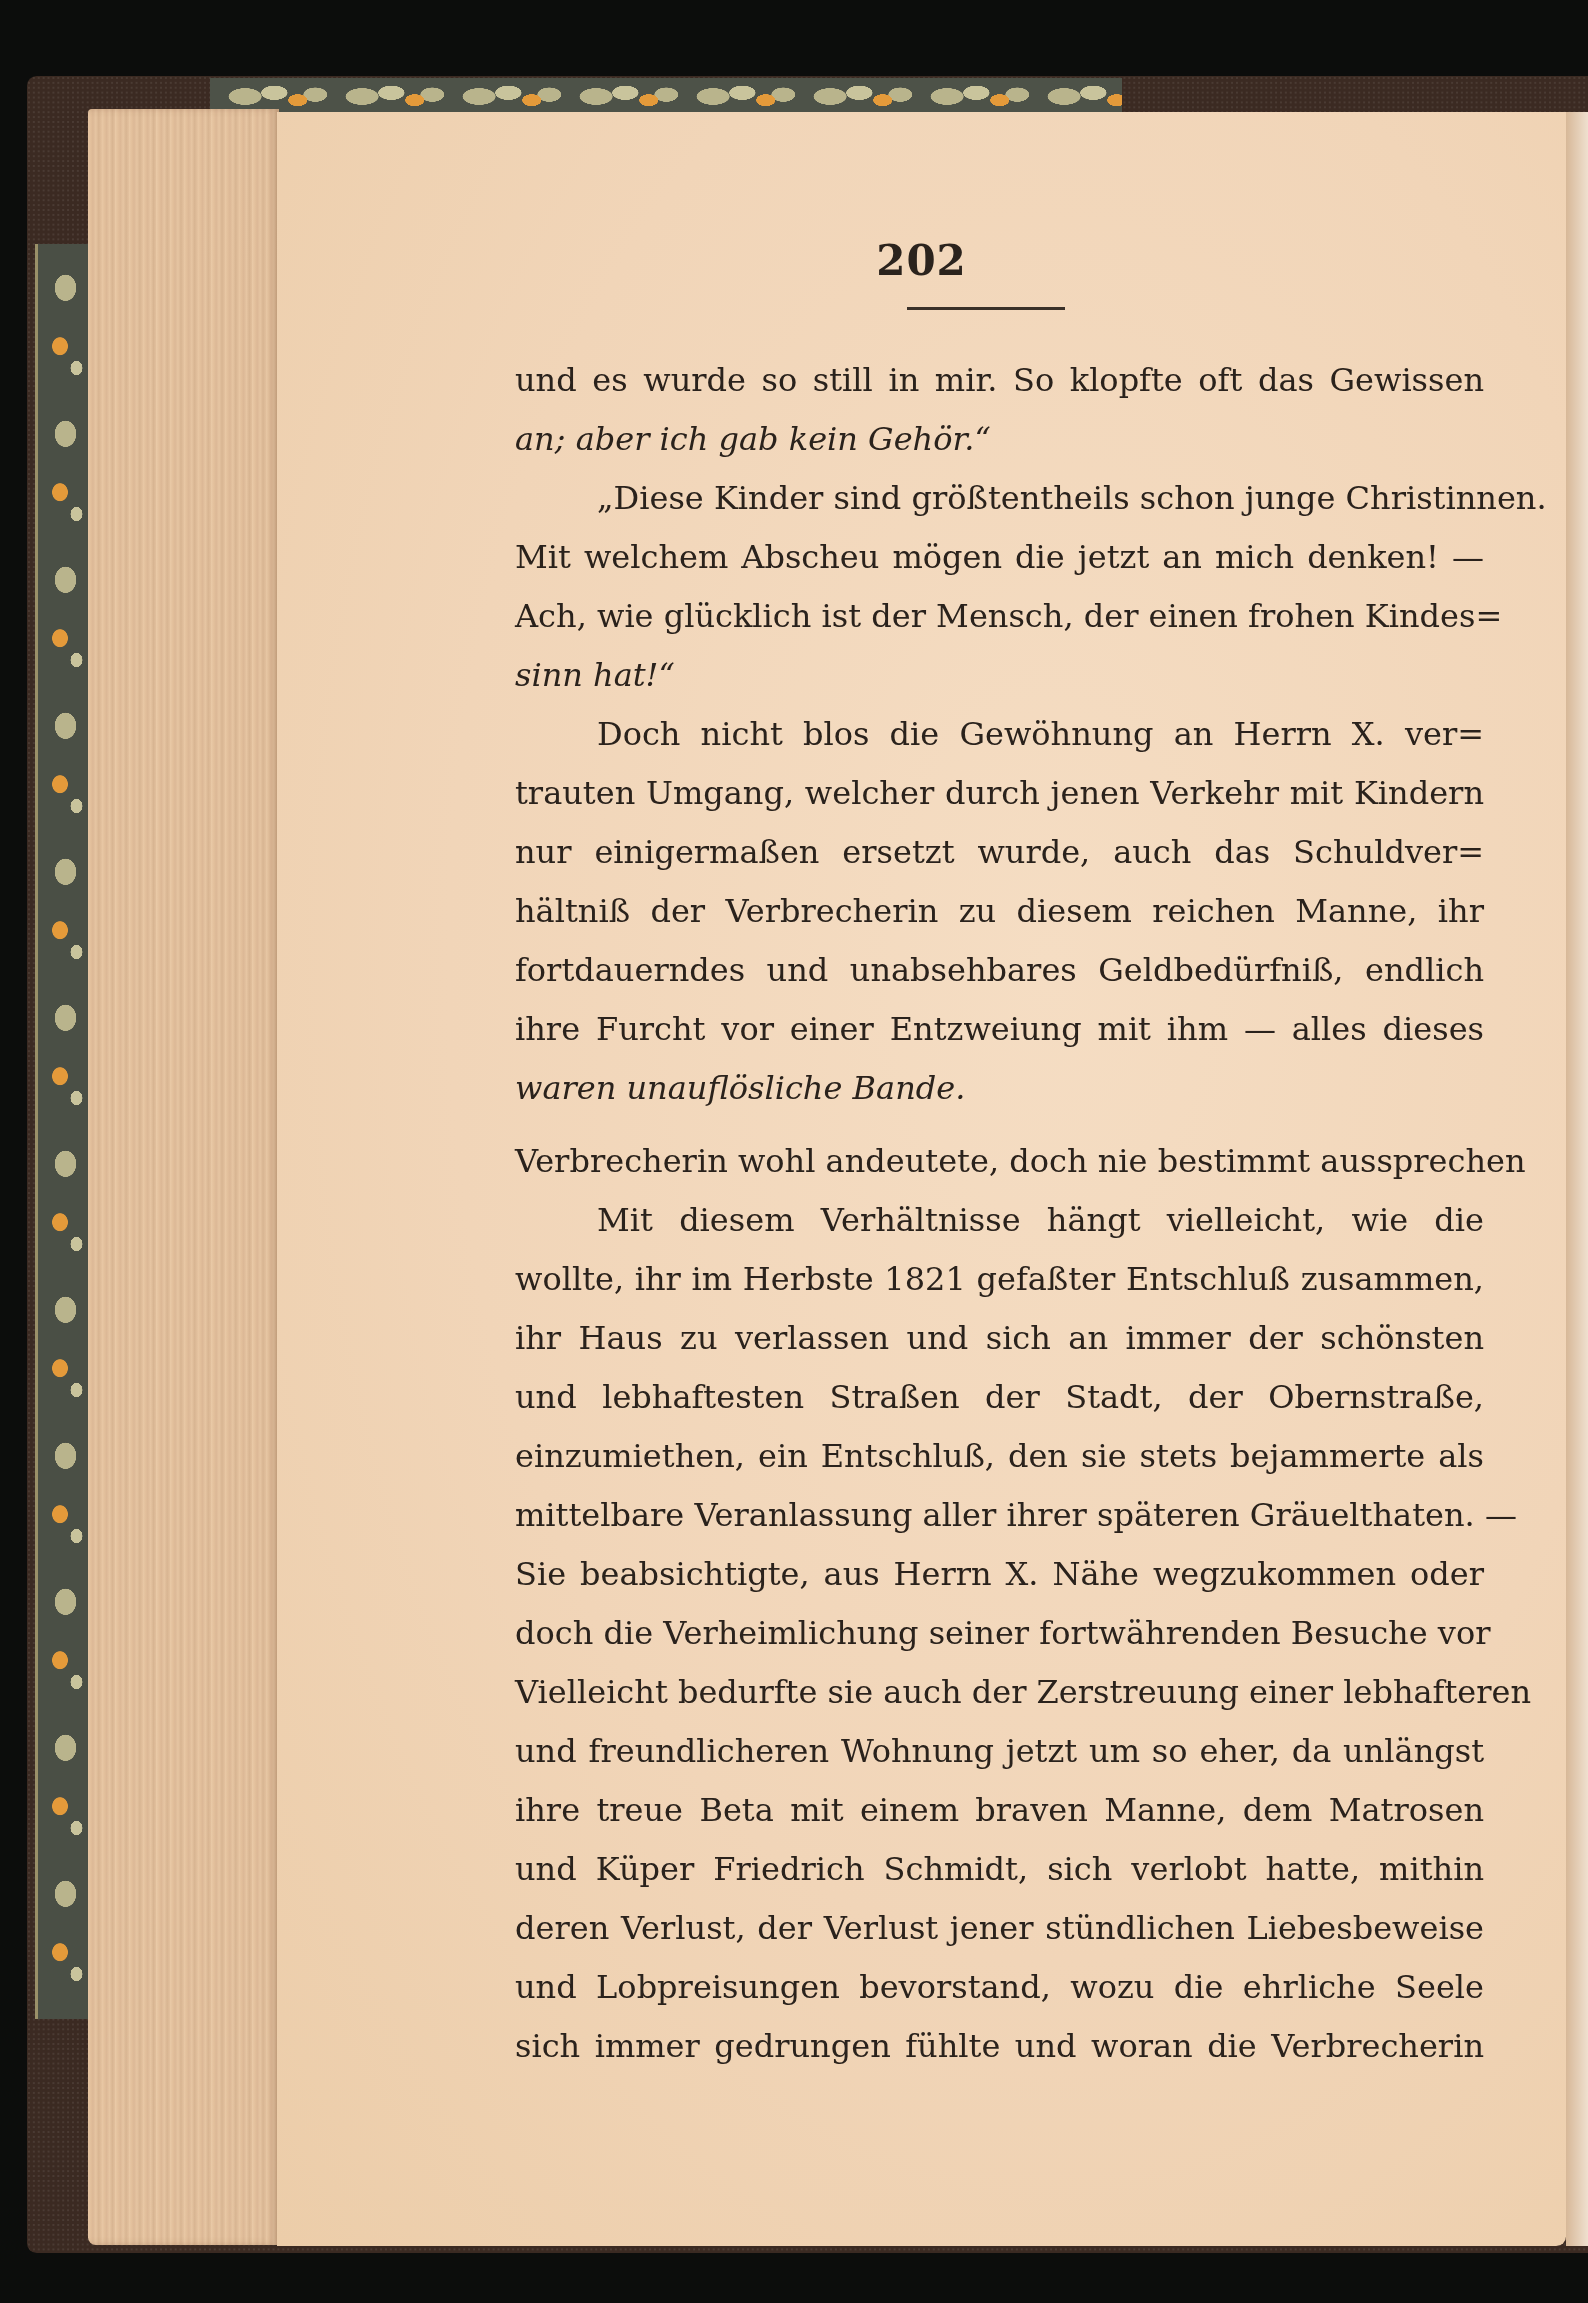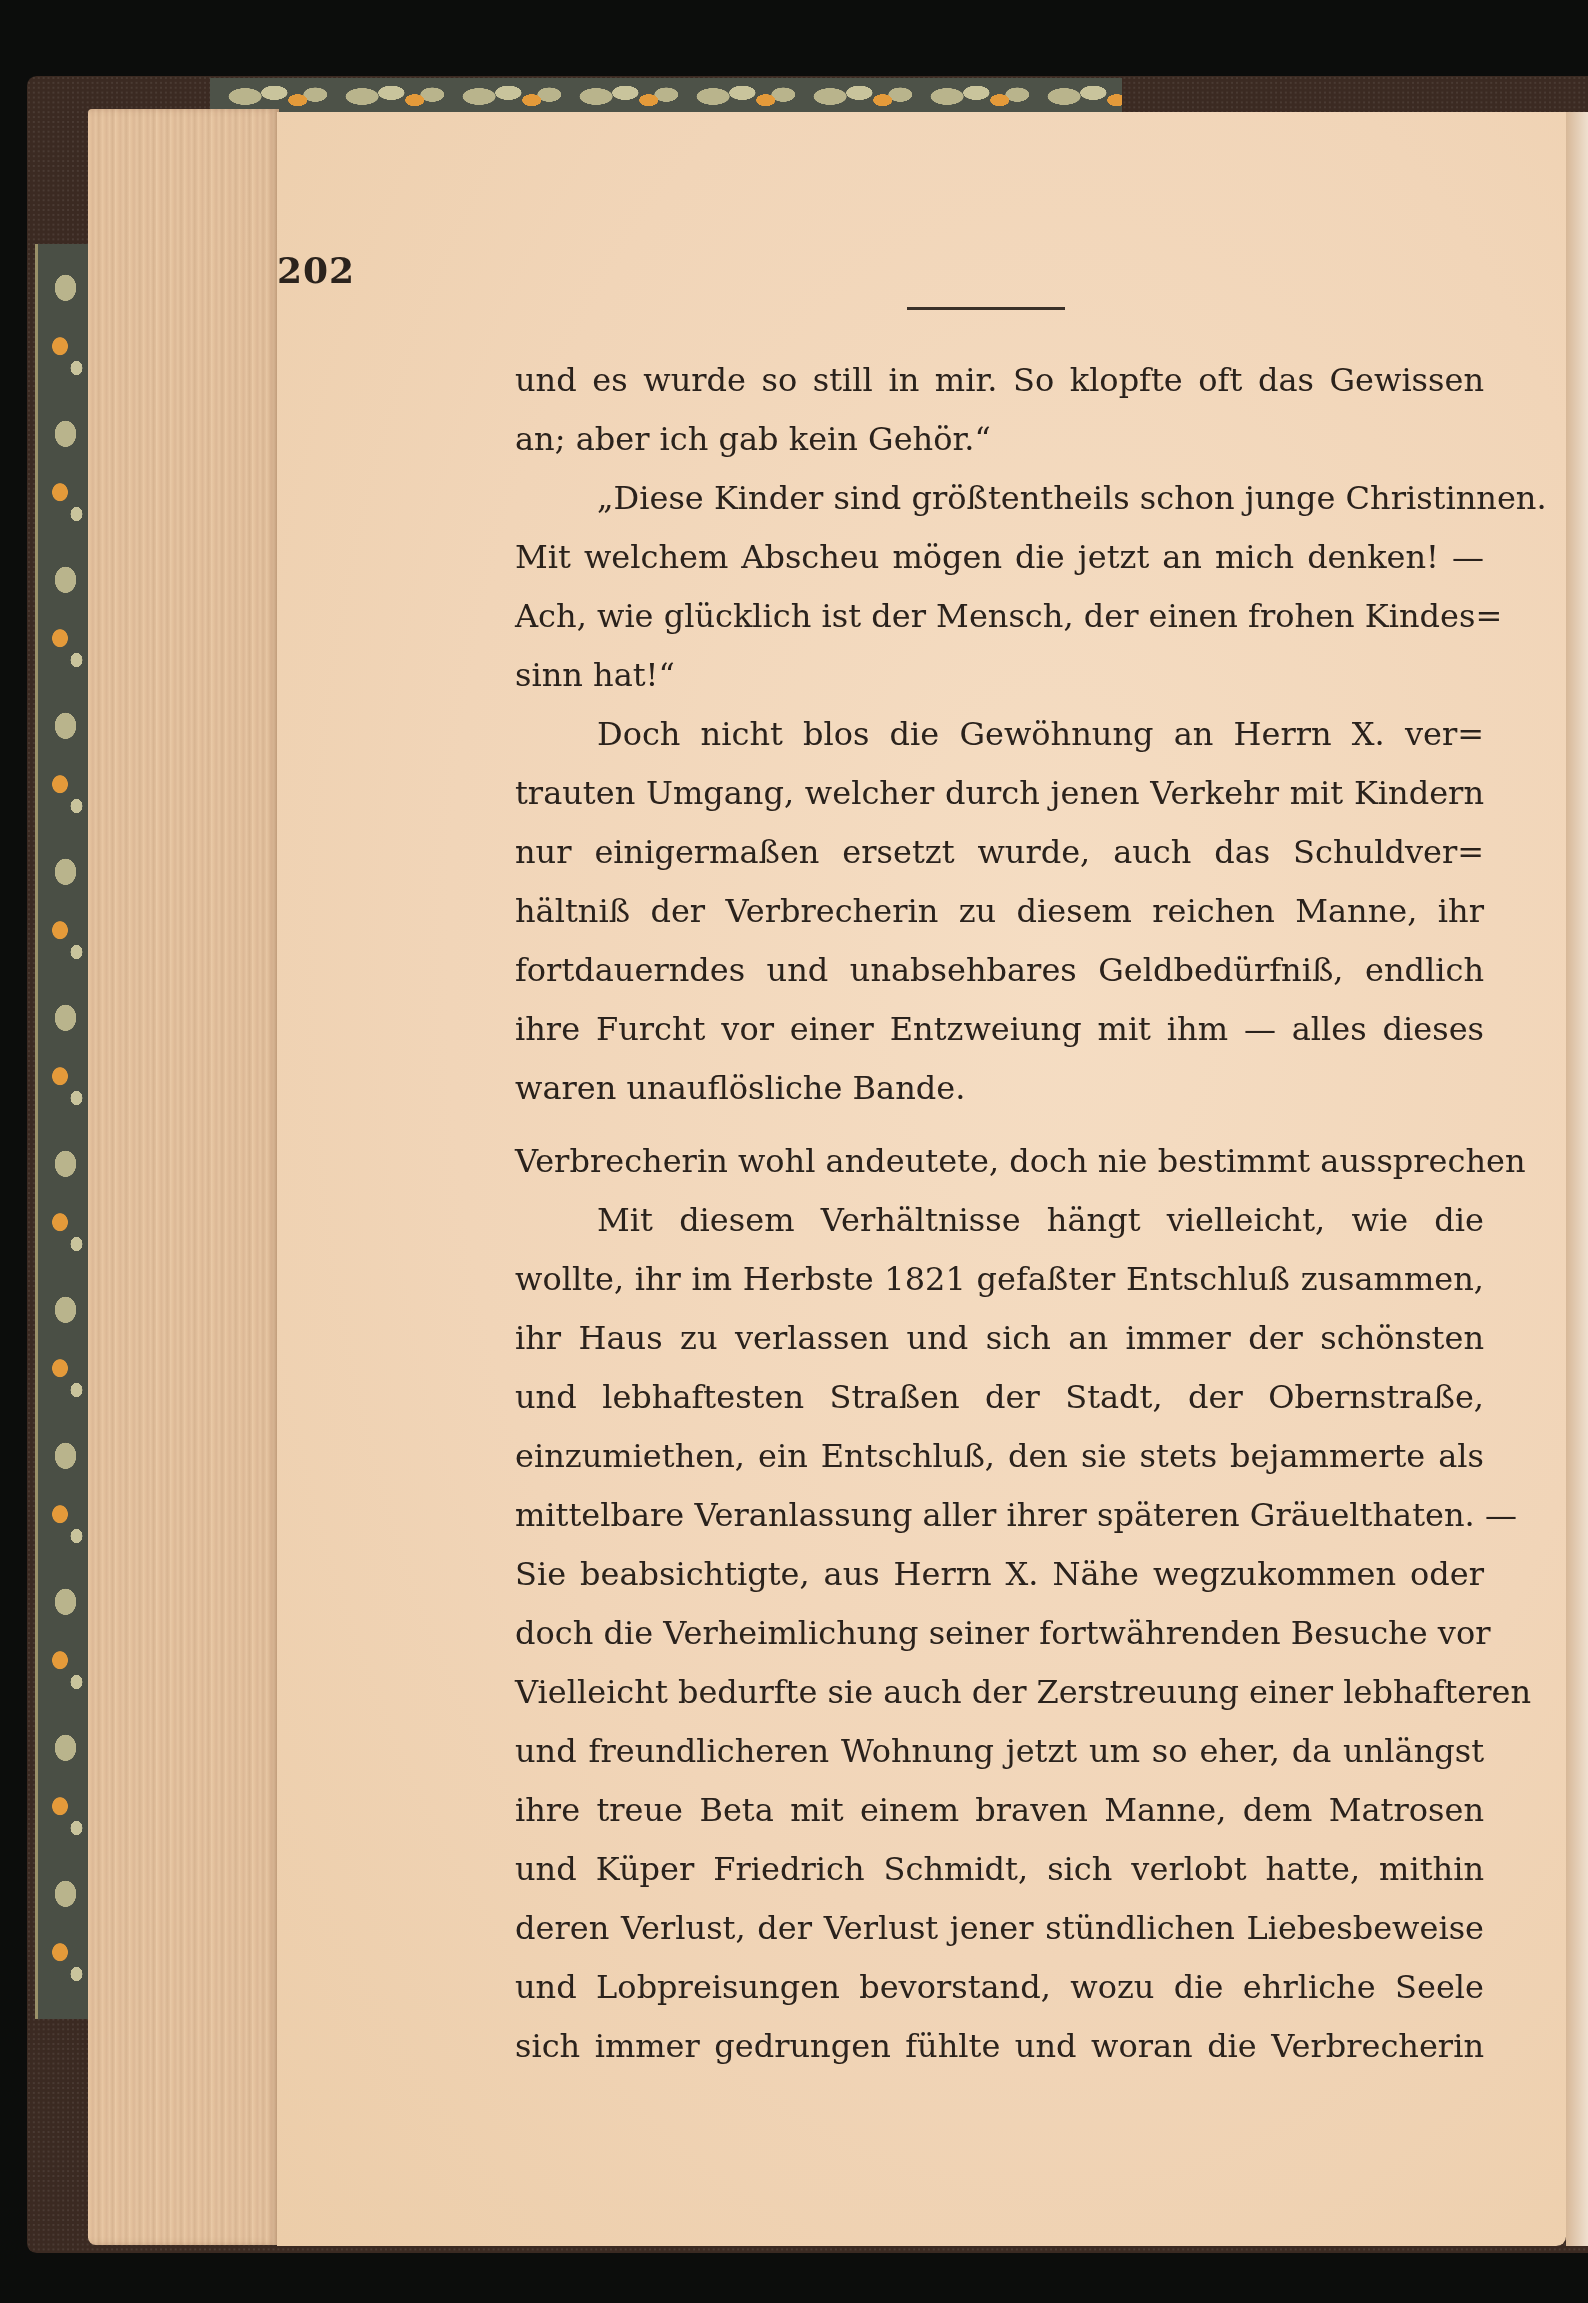--- a/index.html
+++ b/index.html
@@ -83,25 +83,25 @@
       left: 1566px;
       top: 112px;
       width: 22.4px;
       height: 2134px;
       background: linear-gradient(90deg, #d7b898, #efe0cf);
     }
     .page-number {
       position: absolute;
       left: 0;
       width: 100%;
-      top: 137px;
-      text-align: left;
+      top: 124px;
+      text-align: center;
       font-family: "DejaVu Serif", serif;
       font-weight: bold;
-      font-size: 36px;
+      font-size: 42px;
       color: #2b231d;
       letter-spacing: 1px;
     }
     .page-rule {
       position: absolute;
       left: 630px;
       top: 195px;
       width: 158px;
       height: 2.9px;
       background: #3a3129;
@@ -118,20 +118,21 @@
     }
     .line {
       display: block;
       white-space: nowrap;
       text-align: justify;
       text-align-last: justify;
       height: 59px;
     }
     .line.last {
       text-align-last: left;
+      font-style: italic;
     }
     .line.indent {
       padding-left: 82px;
     }
     .para-gap {
       height: 13.7px;
     }
   </style>
 </head>
 <body>

